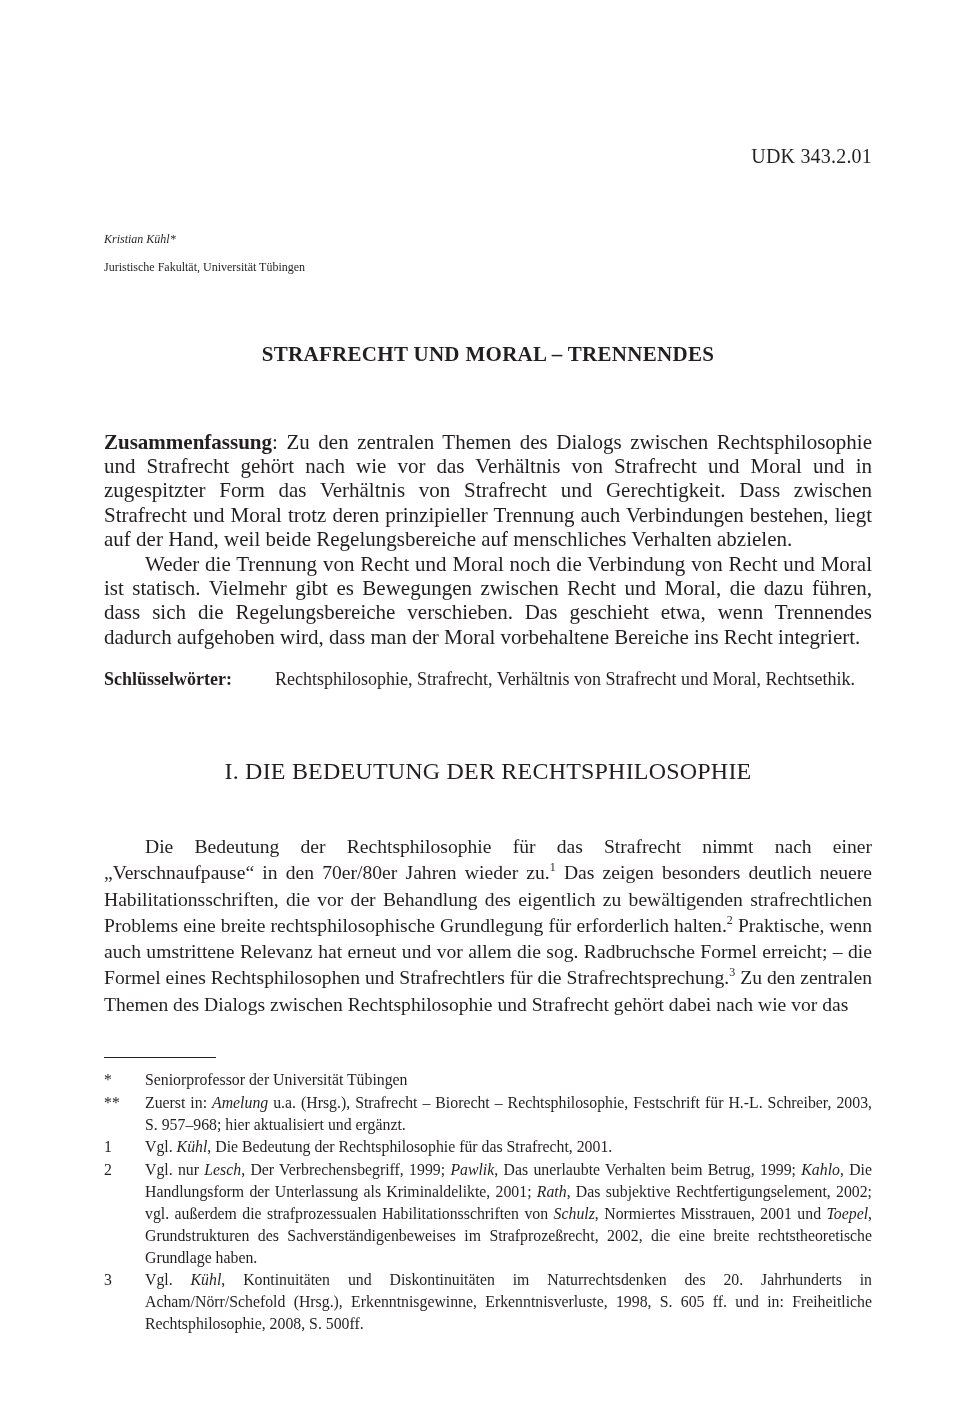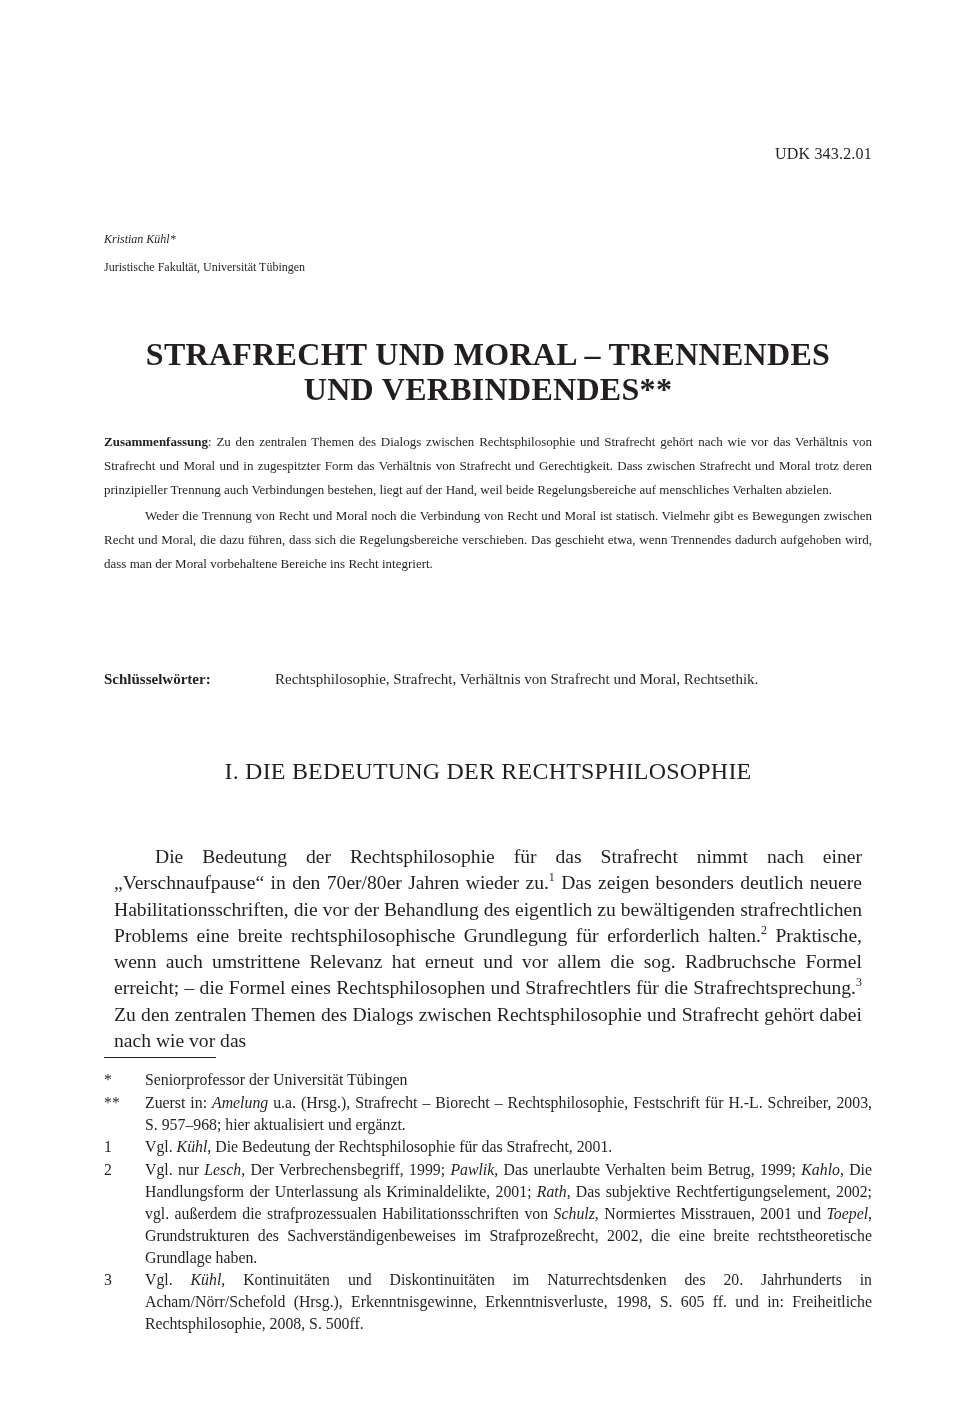--- a/index.html
+++ b/index.html
@@ -2,40 +2,40 @@
 <html><head>
 <meta charset="utf-8">
 <style>
   html, body { margin: 0; padding: 0; background: #ffffff; }
   body {
     width: 975px; height: 1418px; position: relative; overflow: hidden;
     font-family: "Liberation Serif", "DejaVu Serif", serif;
     color: #231f20;
   }
   .page { position: absolute; left: 104px; top: 0; width: 768px; }
-  .udk { position: absolute; right: 0; top: 145px; font-size: 16px; letter-spacing: 0.2px; }
+  .udk { position: absolute; right: 0; top: 145px; font-size: 20px; letter-spacing: 0.2px; }
   .author { position: absolute; left: 0; top: 225px; font-size: 12px; line-height: 28px; }
   .author .name { font-style: italic; }
   .title {
     position: absolute; left: 0; width: 768px; top: 337px; text-align: center;
-    font-size: 32px; line-height: 35px; font-weight: bold; letter-spacing: 0.3px;
+    font-size: 21px; line-height: 35px; font-weight: bold; letter-spacing: 0.3px;
   }
-  .abstract { position: absolute; left: 0; top: 430px; width: 768px; font-size: 13px; line-height: 24.2px; }
+  .abstract { position: absolute; left: 0; top: 430px; width: 768px; font-size: 21px; line-height: 24.2px; }
   .abstract p { margin: 0; text-align: justify; }
   .abstract p + p { text-indent: 41px; margin-top: 1px; }
   .abstract .label { font-weight: bold; }
-  .keywords { position: absolute; left: 0; top: 668px; width: 768px; font-size: 15px; line-height: 23px; display: flex; }
+  .keywords { position: absolute; left: 0; top: 668px; width: 768px; font-size: 18px; line-height: 23px; display: flex; }
   .keywords .kw-label { font-weight: bold; width: 148px; flex: none; }
   .keywords .kw-text { flex: 1; text-align: justify; margin-left: 23px; }
   .section-heading {
     position: absolute; left: 0; width: 768px; top: 756px; text-align: center;
     font-size: 24px; line-height: 31px; letter-spacing: 0.2px;
   }
   .body-text { position: absolute; left: 0; top: 834px; width: 768px; font-size: 19.6px; line-height: 26.3px; }
-  .body-text p { margin: 10px; text-align: justify; text-indent: 41px; }
+  .body-text p { margin: 0; text-align: justify; text-indent: 41px; }
   .body-text sup { font-size: 12px; line-height: 0; vertical-align: 8px; }
   .fn-rule { position: absolute; left: 0; top: 1057px; width: 112px; height: 0; border-top: 1.3px solid #231f20; }
   .footnotes { position: absolute; left: 0; top: 1069px; width: 768px; font-size: 15.8px; line-height: 22px; }
   .fn { display: flex; margin-bottom: 0; }
   .fn-mark { width: 41px; flex: none; }
   .fn-text { flex: 1; text-align: justify; }
   .fn + .fn { margin-top: 0.5px; }
   .it { font-style: italic; }
 </style>
 </head>
@@ -45,21 +45,20 @@
 
   <div class="udk">UDK 343.2.01</div>
 
   <div class="author">
     <div class="name">Kristian Kühl*</div>
     <div>Juristische Fakultät, Universität Tübingen</div>
   </div>
 
   <div class="title">
     <div>STRAFRECHT UND MORAL – TRENNENDES</div>
-    <div>UND VERBINDENDES**</div>
   </div>
 
   <div class="abstract">
     <p><span class="label">Zusammenfassung</span><span>: Zu den zentralen Themen des Dialogs zwischen Rechtsphilosophie und Strafrecht gehört nach wie vor das Verhältnis von Strafrecht und Moral und in zugespitzter Form das Verhältnis von Strafrecht und Gerechtigkeit. Dass zwischen Strafrecht und Moral trotz deren prinzipieller Trennung auch Verbindungen bestehen, liegt auf der Hand, weil beide Regelungsbereiche auf menschliches Verhalten abzielen.</span></p>
     <p>Weder die Trennung von Recht und Moral noch die Verbindung von Recht und Moral ist statisch. Vielmehr gibt es Bewegungen zwischen Recht und Moral, die dazu führen, dass sich die Regelungsbereiche verschieben. Das geschieht etwa, wenn Trennendes dadurch aufgehoben wird, dass man der Moral vorbehaltene Bereiche ins Recht integriert.</p>
   </div>
 
   <div class="keywords">
     <div class="kw-label">Schlüsselwörter:</div>
     <div class="kw-text">Rechtsphilosophie, Strafrecht, Verhältnis von Strafrecht und Moral, Recht­sethik.</div>

